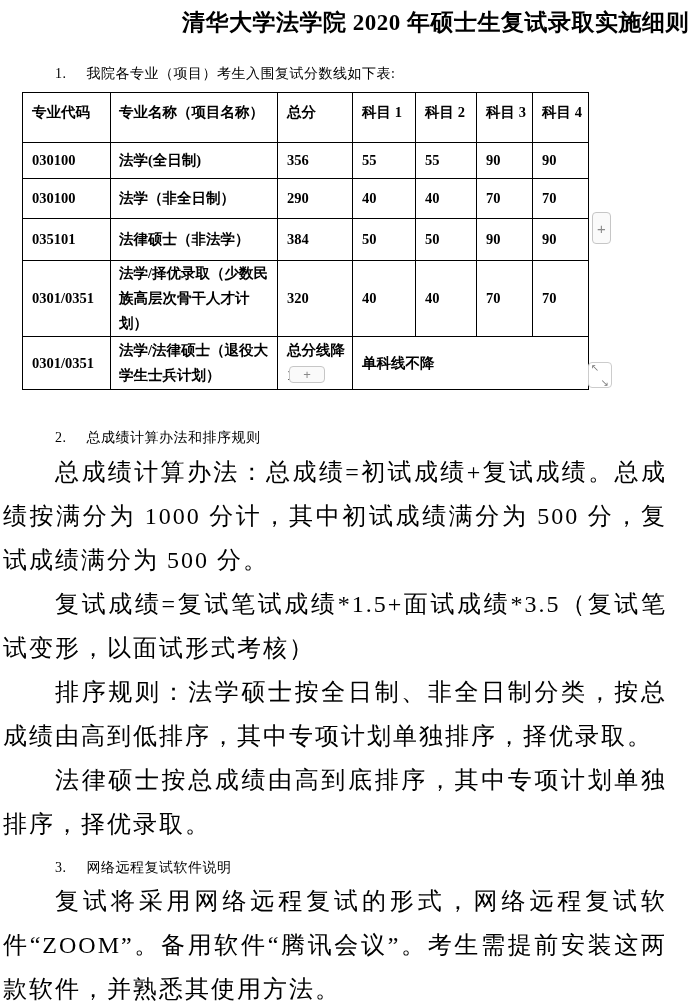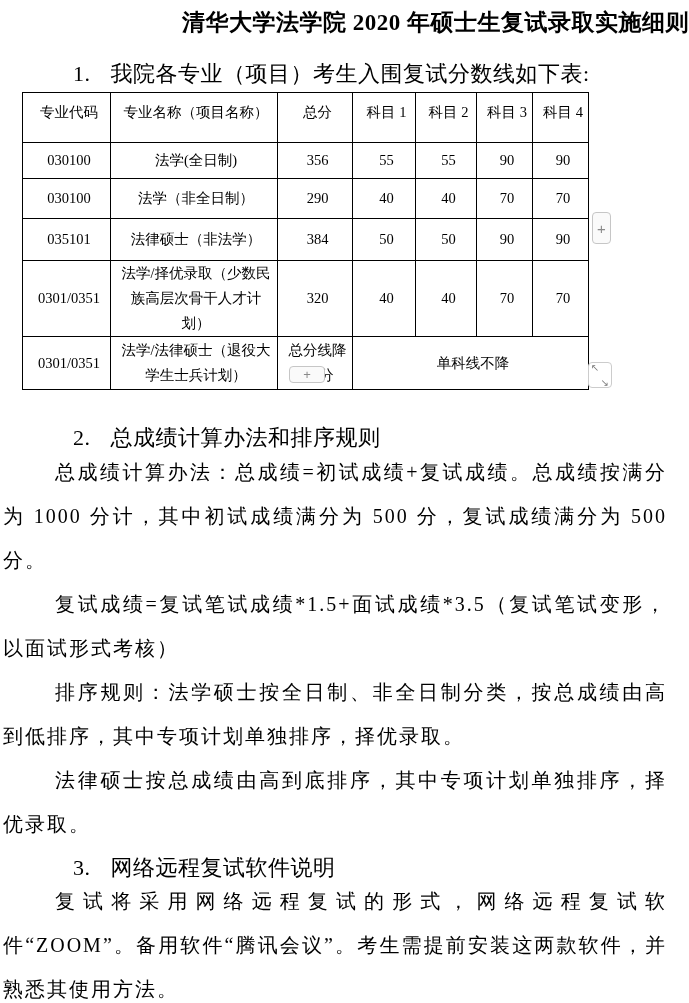--- a/index.html
+++ b/index.html
@@ -14,22 +14,22 @@
 
   .doc-title {
     margin: 8px 0 0 0;
     font-size: 23px; font-weight: bold;
     line-height: 30px;
     text-align: right;
     letter-spacing: 0.5px;
   }
 
   .list-line {
-    padding-left: 73px;
-    font-size: 22px;
+    padding-left: 55px;
+    font-size: 14px;
     letter-spacing: 0.5px;
     line-height: 24px;
   }
   .intro-line { margin-top: 24px; }
   .list-num { display: inline-block; margin-right: 20px; }
 
   .sec-h { line-height: 22px; }
   .sec-h2 { margin-top: 37px; }
   .sec-h3 { margin-top: 11px; }
 
@@ -44,24 +44,24 @@
   .scores col.c1 { width: 88px; }
   .scores col.c2 { width: 167px; }
   .scores col.c3 { width: 75px; }
   .scores col.c4 { width: 63px; }
   .scores col.c5 { width: 61px; }
   .scores col.c6 { width: 56px; }
   .scores col.c7 { width: 56px; }
   .scores th, .scores td {
     border: 1.5px solid #000;
     font-size: 14.5px;
-    font-weight: normal;
+    font-weight: bold;
     line-height: 25px;
     padding: 0 4px 0 9px;
-    text-align: center;
+    text-align: left;
     overflow: hidden;
   }
   .scores th.name-col, .scores td.name-col { padding-left: 8px; }
   .scores tr.hdr { height: 50px; }
   .scores tr.hdr th { vertical-align: top; padding-top: 7px; }
   .scores tr.r1 { height: 36px; }
   .scores tr.r2 { height: 40px; }
   .scores tr.r3 { height: 42px; }
   .scores tr.r4 { height: 55px; }
   .scores tr.r5 { height: 53px; }
@@ -88,21 +88,21 @@
     border: 1px solid #cccccc; border-radius: 4px;
     background: #ffffff; color: #777777;
     font-family: "DejaVu Sans", sans-serif;
     cursor: pointer;
   }
   .resize-handle .nw { position: absolute; left: 2px;  top: -1px;   font-size: 10px; }
   .resize-handle .se { position: absolute; right: 2px; bottom: -1px; font-size: 10px; }
 
   
   .body-block {
-    font-size: 20px;
+    font-size: 24px;
     letter-spacing: 2px;
     line-height: 44px;
     text-align: justify;
     padding: 0 22px 0 3px;
   }
   .body-block p { margin: 0; text-indent: 52px; }
   .s2-block { margin-top: 1px; }
   .s3a-block { margin-top: 0; }
   .s3b-block { margin-top: 22px; }
 </style>

